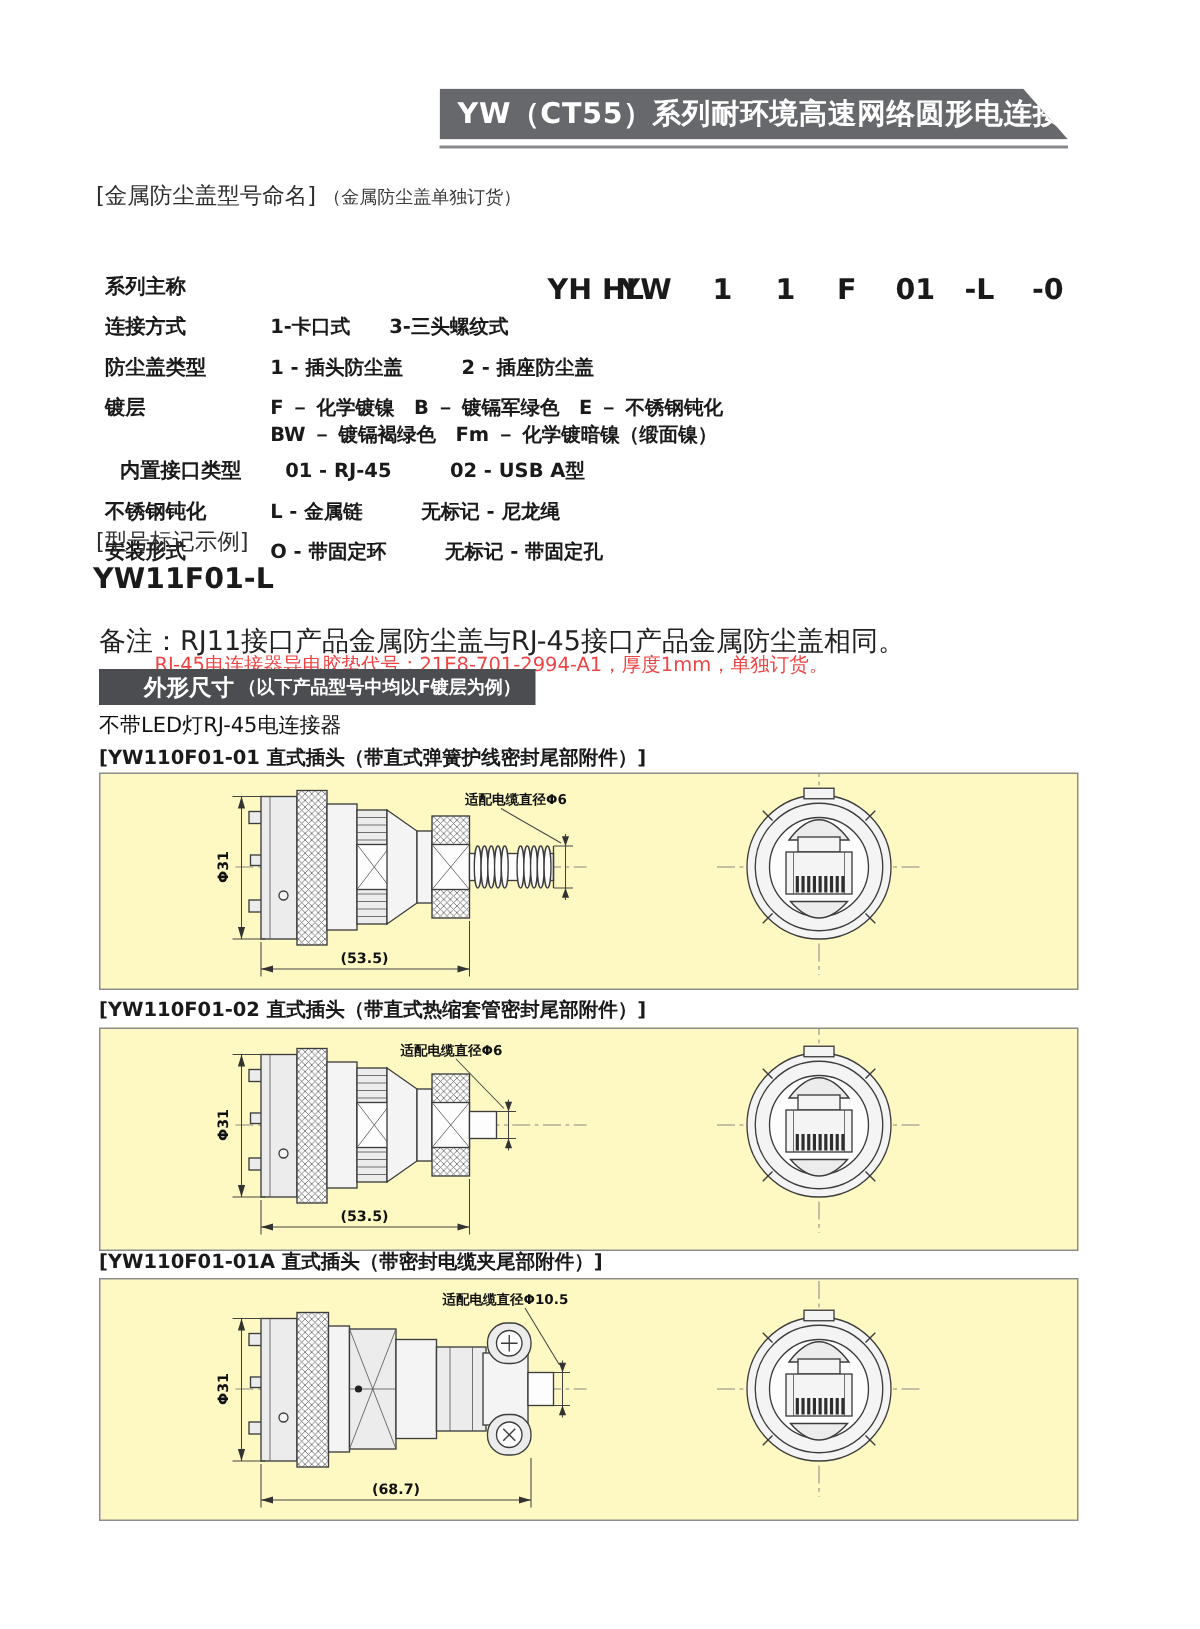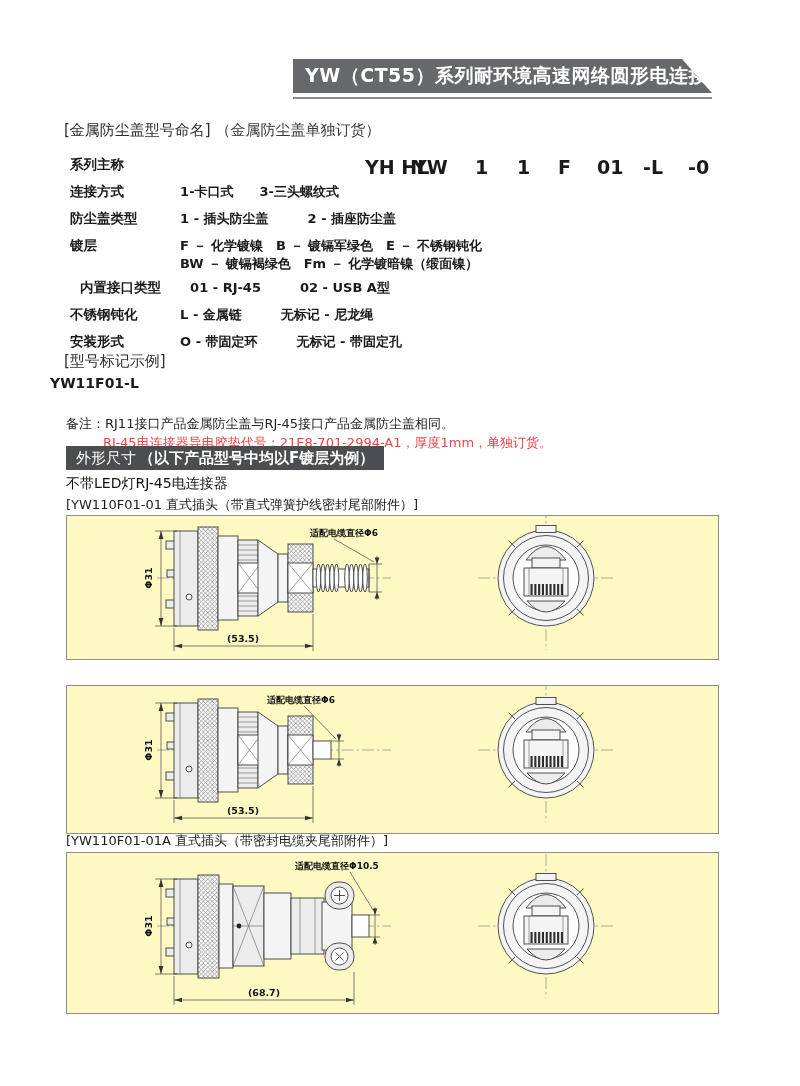--- a/index.html
+++ b/index.html
@@ -8,48 +8,48 @@
 
   
   .title-banner{position:absolute;left:293px;top:59px;width:419px;height:34px;
     background:#67686b;clip-path:polygon(0 0,389px 0,419px 100%,0 100%);
     display:flex;align-items:center;padding-left:12px;box-sizing:border-box;}
   .title-banner .t{color:#fff;font-weight:bold;font-size:19px;letter-spacing:.5px;white-space:nowrap;}
   .title-underline{position:absolute;left:293px;top:97px;width:419px;height:2px;background:#8a8a8e;}
 
   
   .sec-head{position:absolute;left:64px;font-size:15px;color:#2e2e2e;white-space:nowrap;}
-  .sec-head .sub{font-size:15px;color:#3a3a3a;}
+  .sec-head .sub{font-size:12px;color:#3a3a3a;}
   .naming-head{top:121px;}
   .example-head{top:352px;}
 
   .spec-table{position:absolute;left:70px;top:156px;width:660px;}
-  .spec-row{position:absolute;left:0;white-space:nowrap;}
+  .spec-row{position:absolute;left:0;white-space:nowrap;margin-top:26px;}
   .spec-row .lbl{display:inline-block;width:105px;font-weight:bold;font-size:13.5px;vertical-align:top;}
   .spec-row .val{display:inline-block;font-weight:bold;font-size:13px;white-space:pre-line;vertical-align:top;}
   .r0{top:0;} .r1{top:27px;} .r2{top:54px;} .r3{top:81px;} .r4{top:123px;padding-left:10px;} .r5{top:150px;} .r6{top:177px;}
   .code-row{position:absolute;top:0;left:0;width:660px;height:18px;}
   .code-row span{position:absolute;top:0;font-weight:bold;font-size:19px;white-space:nowrap;}
   .ct0{left:295px;} .ct1{left:343px;} .ct2{left:405px;} .ct3{left:447px;}
   .ct4{left:488px;} .ct5{left:527px;} .ct6{left:573px;} .ct7{left:618px;}
 
   
-  .model-line{position:absolute;left:50px;top:375px;font-weight:bold;font-size:14px;text-align:center;}
+  .model-line{position:absolute;left:62px;top:375px;font-weight:bold;font-size:19px;text-align:center;}
   .desc-line{position:absolute;left:66px;top:393px;font-weight:bold;font-size:13.5px;}
-  .note1{position:absolute;left:66px;top:415px;font-size:13px;color:#222;}
+  .note1{position:absolute;left:66px;top:415px;font-size:18px;color:#222;}
   .note2{position:absolute;left:103px;top:434px;font-size:13px;color:#ef4444;}
 
   
   .dim-banner{position:absolute;left:66px;top:446px;height:24px;background:#4c4d50;color:#fff;
     display:inline-flex;align-items:center;padding:0 10px;white-space:nowrap;}
-  .dim-banner .big{font-weight:normal;font-size:15px;margin-right:3px;}
-  .dim-banner .small{font-weight:bold;font-size:15px;}
+  .dim-banner .big{font-weight:bold;font-size:15px;margin-right:3px;margin-left:20px;}
+  .dim-banner .small{font-weight:bold;font-size:12px;}
   .outline-sub{position:absolute;left:66px;top:475px;font-size:14px;color:#111;}
 
-  .draw-title{position:absolute;left:66px;font-weight:normal;font-size:13px;white-space:nowrap;}
+  .draw-title{position:absolute;left:66px;font-weight:bold;font-size:13px;white-space:nowrap;}
   .dt1{top:496px;} .dt2{top:664px;} .dt3{top:832px;}
   .draw-box{position:absolute;left:66px;width:651px;border:1px solid #8d8d8d;background:#fef9c3;}
   .db1{top:515px;height:143px;} .db2{top:685px;height:147px;} .db3{top:852px;height:160px;}
   .draw-box svg{display:block;width:100%;height:100%;}
 
   
   svg .p {fill:#ececec;stroke:#3d3d3d;stroke-width:.9;}
   svg .p2{fill:#f4f4f4;stroke:#3d3d3d;stroke-width:.9;}
   svg .p3{fill:#fdfdfd;stroke:#3d3d3d;stroke-width:.9;}
   svg .o2{stroke:#3d3d3d;stroke-width:.9;fill:none;}
@@ -231,20 +231,21 @@
         <line class="d" x1="246" y1="98" x2="246" y2="135"></line>
         <line class="d" x1="107" y1="130" x2="246" y2="130"></line>
         <polygon class="ar" points="107,130 115,127.7 115,132.3"></polygon>
         <polygon class="ar" points="246,130 238,127.7 238,132.3"></polygon>
         <text class="dimtxt" text-anchor="middle" x="176" y="126">(53.5)</text>
       </g>
       <use href="#sv-front" transform="translate(479 62)"></use>
     </svg>
   </div>
 
+  <div class="draw-title dt2">[YW110F01-02 直式插头（带直式热缩套管密封尾部附件）]</div>
   <div class="draw-box db2">
     <svg viewBox="0 0 651 147">
       <g transform="translate(0 2)">
         <g>
           <line class="cl" x1="90" y1="62" x2="324" y2="62"></line>
           <use href="#sv-body"></use>
           <rect class="p3" x="246" y="53" width="18" height="18"></rect>
         </g>
         <g>
           <line class="d" x1="264" y1="53" x2="277" y2="53"></line>

